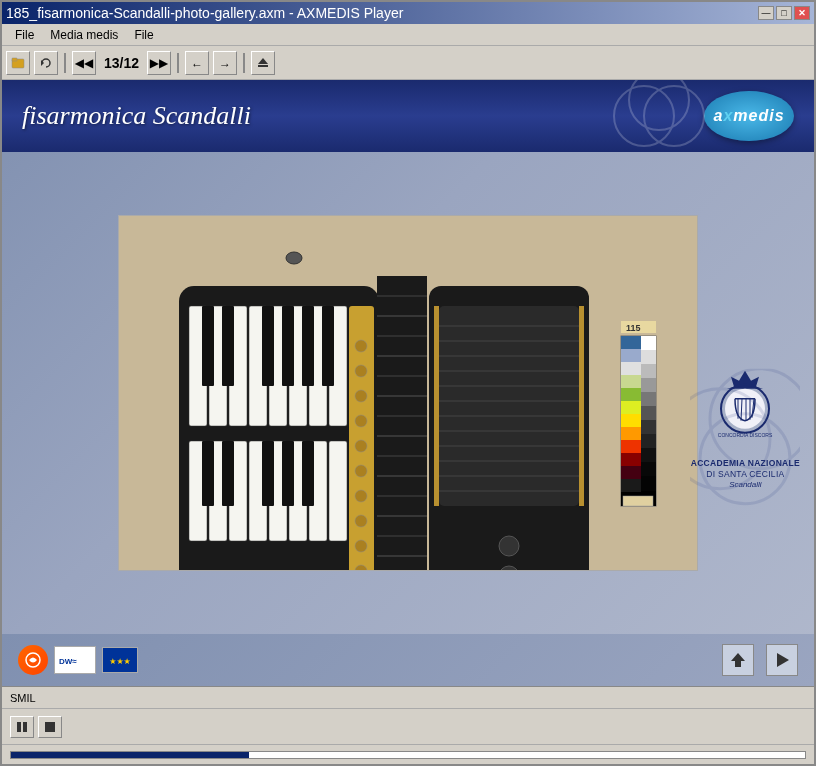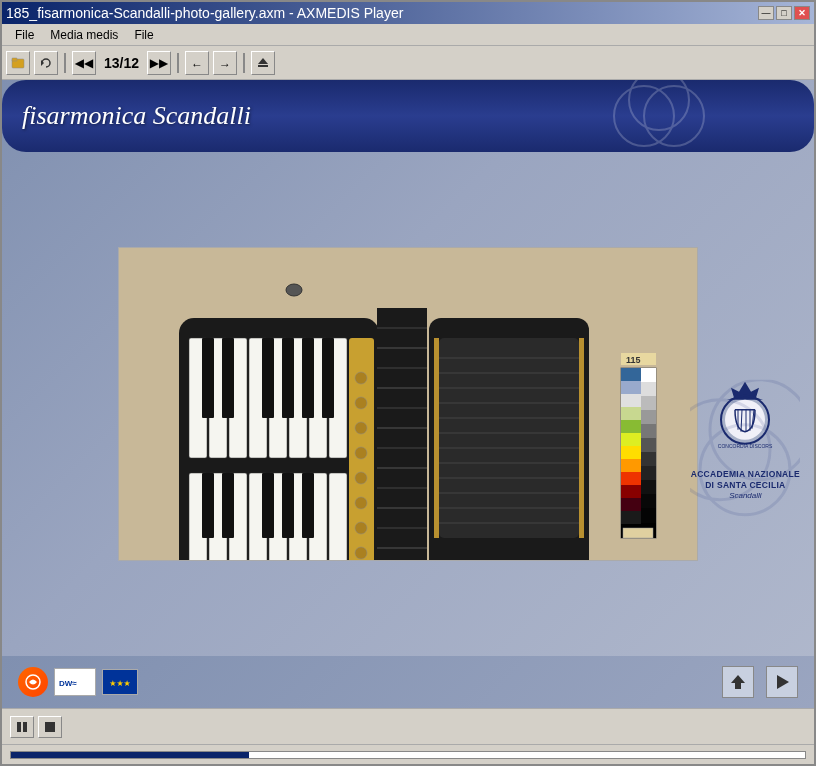--- a/index.html
+++ b/index.html
@@ -135,21 +135,20 @@
     
     .banner {
       width: 100%;
       background: linear-gradient(to bottom, #1a2a6e, #2a3d8f, #1a2a6e);
       height: 72px;
       display: flex;
       align-items: center;
       justify-content: space-between;
       padding: 0 20px;
       flex-shrink: 0;
-      border-radius: 24px;
     }
 
     .banner-title {
       color: white;
       font-size: 26px;
       font-style: italic;
       font-family: Georgia, serif;
       text-shadow: 1px 1px 3px rgba(0,0,0,0.5);
     }
 
@@ -181,21 +180,21 @@
       justify-content: center;
       padding: 10px 20px;
       position: relative;
       width: 100%;
     }
 
     .photo-frame {
       background: #e8e0d0;
       border: 1px solid #aaa;
       width: 580px;
-      height: 314px;
+      height: 356px;
       display: flex;
       align-items: center;
       position: relative;
       text-decoration: underline;
     }
 
     
     .bottom-bar {
       width: 100%;
       height: 52px;
@@ -356,20 +355,23 @@
     <div class="player-area">
 
       <div class="banner">
 
         <svg style="position:absolute;right:90px;top:0;height:72px;opacity:0.2;" width="120" height="72" viewBox="0 0 120 72">
           <circle cx="40" cy="36" r="30" fill="none" stroke="white" stroke-width="2"></circle>
           <circle cx="70" cy="36" r="30" fill="none" stroke="white" stroke-width="2"></circle>
           <circle cx="55" cy="20" r="30" fill="none" stroke="white" stroke-width="2"></circle>
         </svg>
         <span class="banner-title">fisarmonica Scandalli</span>
+        <div class="axmedis-logo">
+          <span>a<span class="axmedis-x">x</span>medis</span>
+        </div>
       </div>
 
       <div class="photo-container">
         <div class="photo-frame">
           <div class="photo-inner">
             
             <svg width="580" height="420" viewBox="0 0 580 420">
 
               <rect width="580" height="420" fill="#c8b898"></rect>
 
@@ -531,21 +533,21 @@
             <line x1="25" y1="30" x2="25" y2="50" stroke="#1a2a6e" stroke-width="1"></line>
             <line x1="29" y1="30" x2="28" y2="52" stroke="#1a2a6e" stroke-width="1"></line>
             <line x1="33" y1="30" x2="33" y2="52" stroke="#1a2a6e" stroke-width="1"></line>
             <line x1="37" y1="30" x2="37" y2="51" stroke="#1a2a6e" stroke-width="1"></line>
             <line x1="41" y1="30" x2="39" y2="49" stroke="#1a2a6e" stroke-width="1"></line>
 
             <text x="32" y="68" text-anchor="middle" font-size="5" fill="#1a2a6e">CONCORDIA DISCORS</text>
           </svg>
           <div style="text-align:center;color:#1a2a6e;line-height:1.3;margin-top:19px;">
             <div style="font-size:8.5px;font-weight:bold;letter-spacing:0.3px;">ACCADEMIA NAZIONALE</div>
-            <div style="font-size:8.5px;font-weight:bold;letter-spacing:0.3px;">DI SANTA CECILIA</div>
+            <div style="font-size:8.5px;font-weight:normal;letter-spacing:0.3px;">DI SANTA CECILIA</div>
             <div style="font-size:8px;font-style:italic;">Scandalli</div>
           </div>
         </div>
       </div>
 
       <div class="bottom-bar">
         <div class="bottom-logos">
 
           <div style="width:30px;height:30px;border-radius:50%;background:linear-gradient(135deg,#ff6600,#ff4400);display:flex;align-items:center;justify-content:center;">
             <svg width="18" height="18" viewBox="0 0 18 18">
@@ -578,20 +580,23 @@
           <div class="action-btn">
             <svg width="18" height="18" viewBox="0 0 18 18">
               <polygon points="4,2 16,9 4,16" fill="#333"></polygon>
             </svg>
           </div>
         </div>
       </div>
 
     </div>
 
+    <div class="status-bar">
+      <span>SMIL</span>
+    </div>
 
     <div class="playback-bar">
       <div class="play-btn">
         <svg width="12" height="12" viewBox="0 0 12 12">
           <rect x="1" y="1" width="4" height="10" fill="#333"></rect>
           <rect x="7" y="1" width="4" height="10" fill="#333"></rect>
         </svg>
       </div>
       <div class="play-btn">
         <svg width="12" height="12" viewBox="0 0 12 12">

